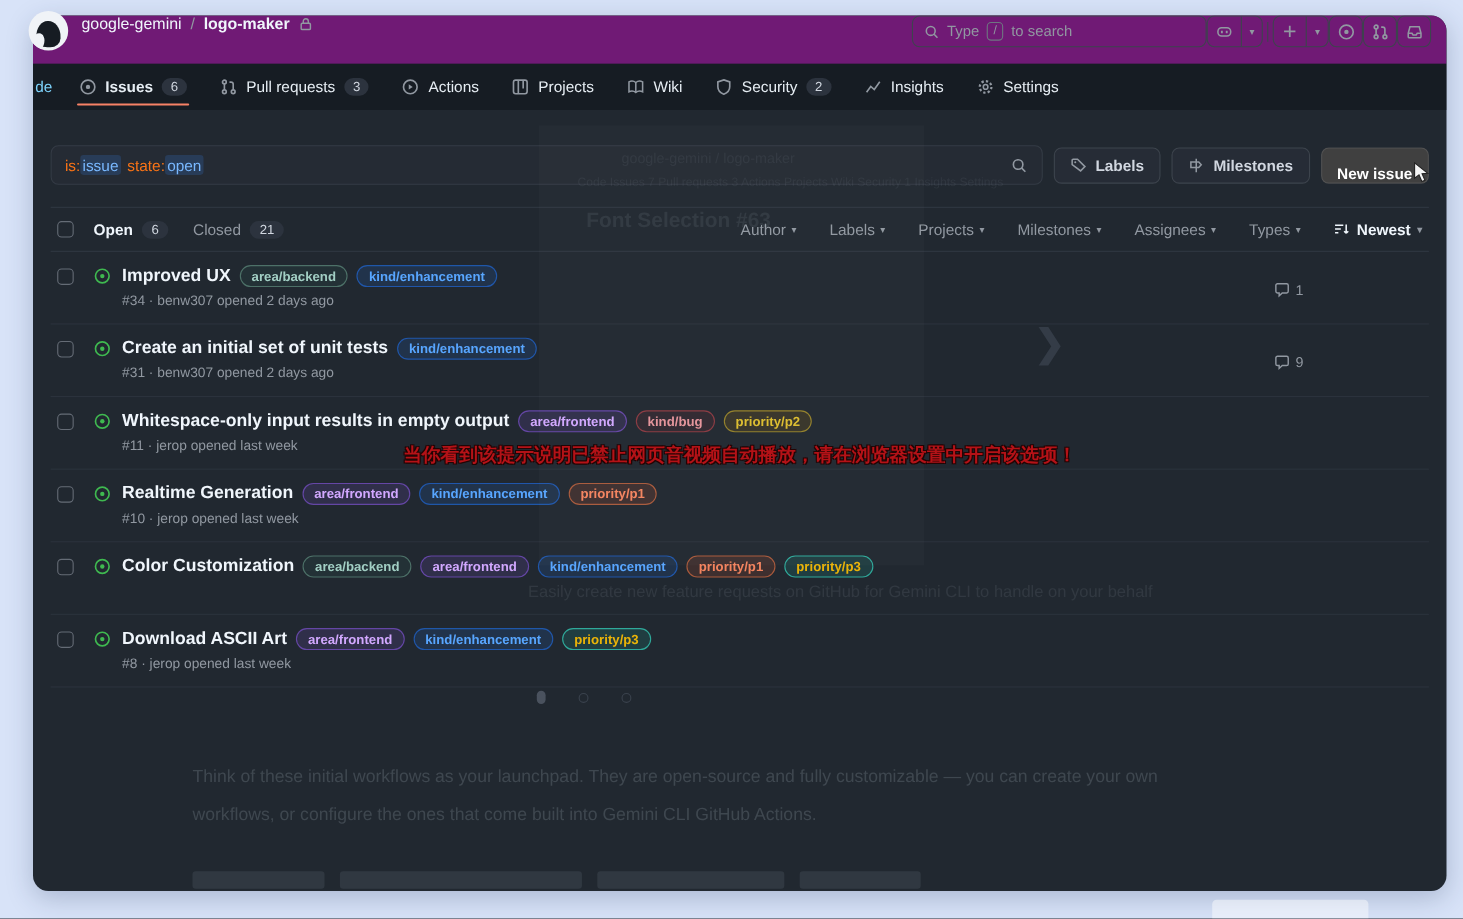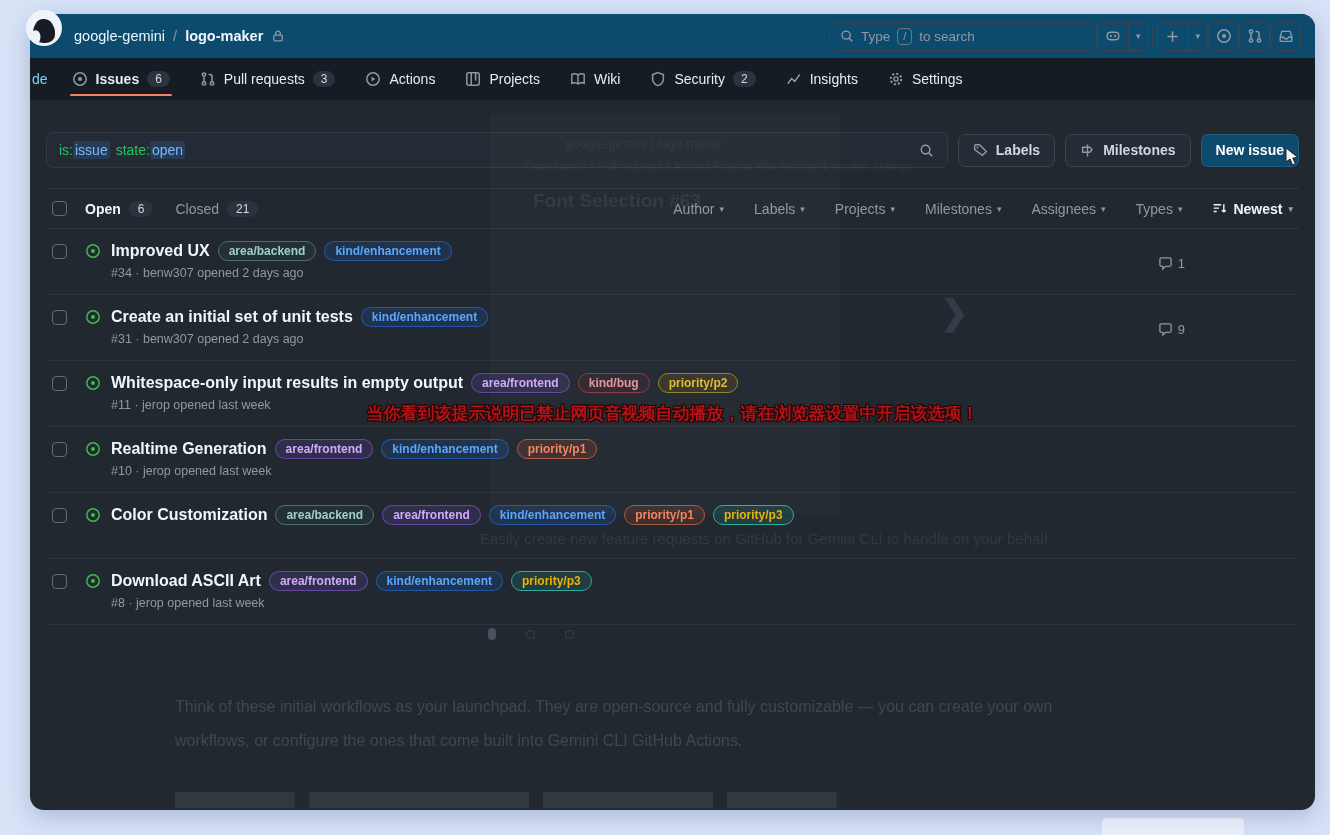--- a/index.html
+++ b/index.html
@@ -5,21 +5,21 @@
   * { margin:0; padding:0; box-sizing:border-box; }
   html,body { width:1330px; height:835px; overflow:hidden; }
   body { font-family:"Liberation Sans", sans-serif; background:#d8e3f8; position:relative; }
 
   
   .panel { position:absolute; left:30px; top:14px; width:1285px; height:796px;
            background:#212830; border-radius:14px; overflow:hidden;
            box-shadow:0 6px 24px rgba(30,50,90,.25); }
 
   
-  .gh-header { height:44px; background:#0c4a6e; display:flex; align-items:center; padding:0 14px 0 44px; }
+  .gh-header { height:44px; background:#701a75; display:flex; align-items:flex-start; padding:0 14px 0 44px; }
   .crumb { display:flex; align-items:center; gap:8px; font-size:14.5px; color:#f0f6fc; }
   .crumb .org { font-weight:400; }
   .crumb .sep { color:#9198a1; }
   .crumb .repo { font-weight:700; }
   .lock-icon svg { display:block; }
   .hdr-right { margin-left:auto; display:flex; align-items:center; }
   .searchbox { width:268px; height:29px; border:1px solid #3d444d; border-radius:7px;
                display:flex; align-items:center; gap:7px; padding:0 10px; color:#9198a1; font-size:13.5px; }
   .kbd { border:1px solid #6e7681; border-radius:4px; font-size:11px; padding:0 5px; line-height:15px; color:#9198a1; }
   .hbtn { height:29px; border:1px solid #3d444d; border-radius:7px; display:flex; align-items:center;
@@ -40,28 +40,28 @@
   .tab.active .tlabel { font-weight:700; }
   .tab.active::after { content:""; position:absolute; left:10px; right:10px; bottom:4px; height:2.5px;
                         background:#f78166; border-radius:3px; }
 
   
   .gh-content { padding:0 16px; }
   .filter-row { margin-top:32px; display:flex; align-items:center; gap:10px; }
   .filter-input { flex:1; height:36px; background:#252b34; border:1px solid #343b45; border-radius:7px;
                   display:flex; align-items:center; font-size:14px; color:#f0f6fc; overflow:hidden; }
   .filter-input .qwrap { flex:1; display:flex; align-items:center; padding:0 12px; gap:0; }
-  .tok { color:#22c55e; }
+  .tok { color:#f97316; }
   .tok.hl { color:#79b8ff; background:rgba(56,139,253,.18); border-radius:3px; padding:1px 2px; }
   .tok.pre { margin-left:6px; }
   .fsearch { width:40px; height:100%; display:flex; align-items:center; justify-content:center; color:#9198a1; }
   .btn { height:33px; display:flex; align-items:center; gap:8px; padding:0 14px; border:1px solid #3d444d;
          border-radius:7px; background:#262c36; color:#d1d7e0; font-size:14px; font-weight:600; cursor:pointer; }
   .btn .bicon { display:flex; color:#9198a1; }
-  .btn.primary { background:#0c4a6e; border-color:rgba(255,255,255,.1); color:#ffffff; position:relative; }
+  .btn.primary { background:#404040; border-color:rgba(255,255,255,.1); color:#ffffff; position:relative;align-items:flex-end; }
 
   
   .list { margin-top:20px; border-top:1px solid #2f3742; }
   .list-head { height:40px; display:flex; align-items:center; border-bottom:1px solid #2f3742; padding:0 6px; }
   .cbx { width:15px; height:15px; border:1px solid #656c76; border-radius:4px; background:transparent; margin-right:18px; }
   .oc-group { display:flex; align-items:center; gap:22px; font-size:14px; }
   .oc { display:flex; align-items:center; gap:8px; cursor:pointer; }
   .oc .lbl-open { color:#f0f6fc; font-weight:700; }
   .oc .lbl-closed { color:#9198a1; }
   .pill { background:#2c333e; border-radius:999px; padding:1px 9px; font-size:12px; color:#d1d7e0; }

